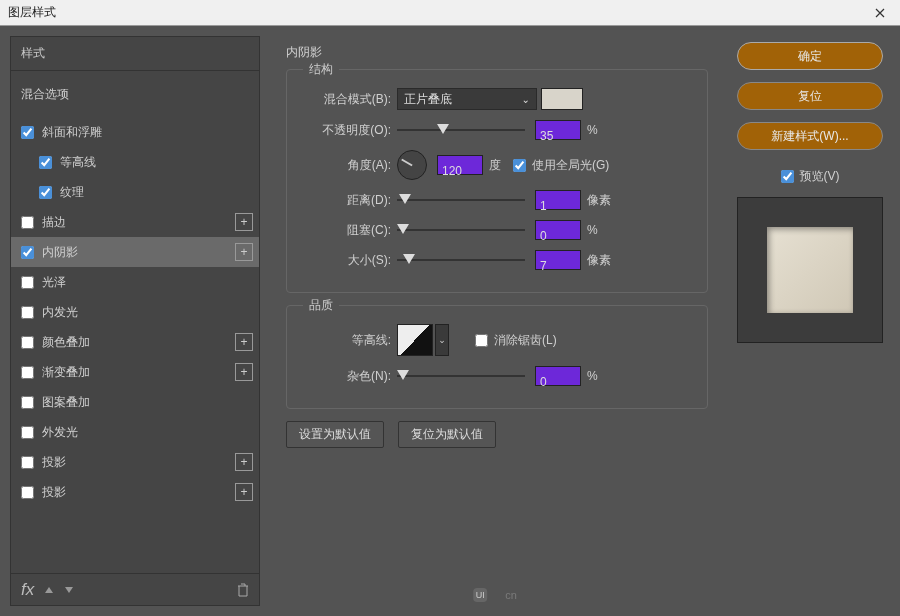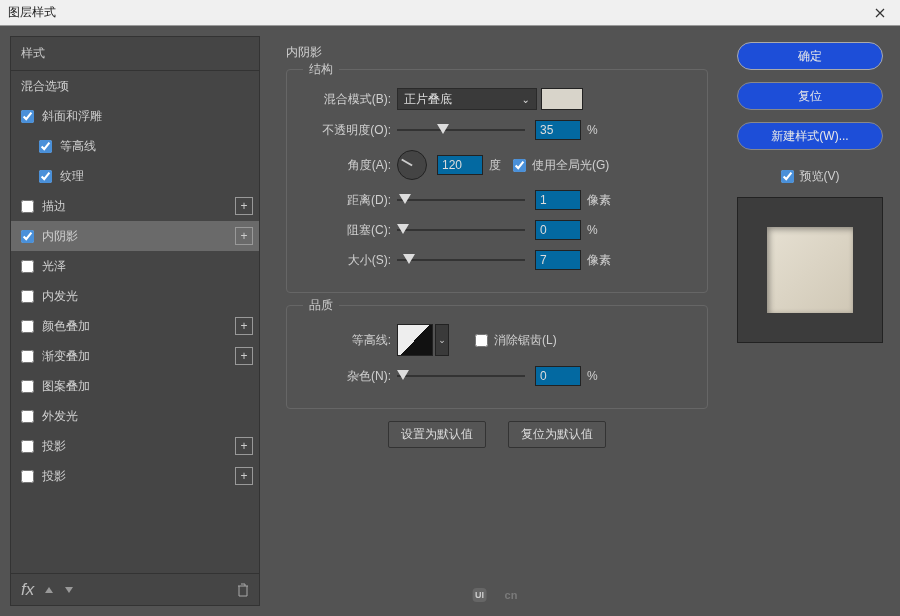--- a/index.html
+++ b/index.html
@@ -3,21 +3,21 @@
 <meta charset="utf-8">
 <style>
 * { box-sizing: border-box; margin: 0; padding: 0; font-family: "Microsoft YaHei", Arial, sans-serif; }
 body { background: #535353; width: 900px; height: 616px; overflow: hidden; color: #d0d0d0; font-size: 12px; }
 
 .titlebar { height: 26px; background: #f0f0f0; border-bottom: 1px solid #999; display: flex; align-items: center; padding-left: 8px; color: #222; }
 .titlebar .close { margin-left: auto; width: 40px; height: 26px; display: flex; align-items: center; justify-content: center; cursor: pointer; color: #333; }
 
 .body { display: flex; height: 590px; padding: 10px; gap: 10px; }
 
-.left-panel { width: 250px; background: #454545; border: 1px solid #333; position: relative; display: flex; flex-direction: column; }
+.left-panel { width: 250px; background: #454545; border: 1px solid #333; position: relative; display: flex; flex-direction: column; gap: 8px; }
 .left-header { padding: 8px 10px; color: #c8c8c8; border-bottom: 1px solid #333; }
 .left-list { flex: 1; }
 .row { display: flex; align-items: center; height: 30px; padding: 0 6px 0 10px; cursor: pointer; position: relative; }
 .row.indent { padding-left: 28px; }
 .row.active { background: #6a6a6a; }
 .row input[type=checkbox] { margin-right: 8px; width: 13px; height: 13px; }
 .row .plus { margin-left: auto; width: 18px; height: 18px; border: 1px solid #999; display: flex; align-items: center; justify-content: center; color: #ccc; font-size: 12px; }
 .left-footer { height: 32px; border-top: 1px solid #333; display: flex; align-items: center; padding: 0 10px; gap: 10px; color: #bbb; }
 .left-footer .spacer { flex: 1; }
 .left-footer span { font-style: italic; font-size: 17px; }
@@ -27,40 +27,40 @@
 .fieldset { border: 1px solid #666; border-radius: 4px; padding: 18px 14px 12px; margin-bottom: 12px; position: relative; }
 .fieldset-label { position: absolute; top: -9px; left: 16px; padding: 0 6px; background: #535353; color: #ccc; }
 .ctrl-row { display: flex; align-items: center; margin-bottom: 10px; }
 .ctrl-label { width: 96px; text-align: right; padding-right: 6px; }
 .dropdown { background: #3a3a3a; border: 1px solid #2a2a2a; height: 22px; width: 140px; display: flex; align-items: center; padding: 0 6px; color: #ddd; cursor: pointer; }
 .dropdown::after { content: "⌄"; margin-left: auto; font-size: 10px; }
 .swatch { width: 42px; height: 22px; background: #d8d4ca; border: 1px solid #222; margin-left: 4px; cursor: pointer; }
 .slider { width: 128px; height: 14px; position: relative; margin-right: 10px; }
 .slider .track { position: absolute; top: 6px; height: 2px; width: 100%; background: #333; }
 .slider .thumb { position: absolute; top: 1px; width: 0; height: 0; border-left: 6px solid transparent; border-right: 6px solid transparent; border-top: 10px solid #ddd; }
-.numbox { width: 46px; height: 20px; background: #0369a1; border: 1px solid #222; color: #ddd; padding: 0 4px; display: flex; align-items: center; }
+.numbox { width: 46px; height: 20px; background: #6d28d9; border: 1px solid #222; color: #ddd; padding: 8px 4px; display: flex; align-items: flex-start; }
 .unit { margin-left: 6px; }
 .dial { width: 30px; height: 30px; background: #444; border: 1px solid #222; border-radius: 50%; position: relative; margin-right: 10px; }
 .dial::before { content: ""; position: absolute; width: 2px; height: 12px; background: #ccc; left: 14px; top: 2px; transform-origin: 1px 13px; transform: rotate(-60deg); }
 .cb-inline { display: flex; align-items: center; margin-left: 12px; }
 .cb-inline input { margin-right: 6px; width: 13px; height: 13px; }
 .contour-swatch { width: 36px; height: 32px; background: linear-gradient(135deg, #eee 0 50%, #111 50% 100%); border: 1px solid #222; margin-right: 2px; cursor: pointer; }
 .contour-dd { width: 14px; height: 32px; background: #3a3a3a; border: 1px solid #222; display: flex; align-items: center; justify-content: center; cursor: pointer; font-size: 9px; margin-right: 14px; }
-.btn-group { display: flex; justify-content: center; gap: 22px; margin-top: 6px; }
+.btn-group { display: flex; gap: 14px; margin-top: 6px; }
 .btn-sm { background: #555; border: 1px solid #333; padding: 4px 12px; color: #ddd; cursor: pointer; border-radius: 2px; }
 
 .right-panel { width: 160px; display: flex; flex-direction: column; align-items: center; padding-top: 6px; }
-.action-btn { width: 146px; height: 28px; border: 1px solid #888; border-radius: 14px; display: flex; align-items: center; justify-content: center; color: #e8e8e8; margin-bottom: 12px; cursor: pointer; background: #1d4ed8; }
+.action-btn { width: 146px; height: 28px; border: 1px solid #888; border-radius: 14px; display: flex; align-items: center; justify-content: center; color: #e8e8e8; margin-bottom: 12px; cursor: pointer; background: #a16207; }
 .action-btn.primary { border-color: #aaa; }
 .preview-cb { display: flex; align-items: center; margin: 6px 0 12px; }
 .preview-cb input { margin-right: 6px; width: 13px; height: 13px; }
 .preview-box { width: 146px; height: 146px; background: #3c3c3c; border: 1px solid #222; display: flex; align-items: center; justify-content: center; }
 .preview-inner { width: 86px; height: 86px; background: linear-gradient(135deg, #e6e0d2, #d0c8b6); box-shadow: inset 2px 2px 6px rgba(0,0,0,0.4); }
 
-.watermark { position: absolute; bottom: 4px; left: 50%; transform: translateX(-50%); color: #7a7a7a; font-size: 11px; display: flex; align-items: center; gap: 18px; font-weight: bold; }
+.watermark { position: absolute; bottom: 4px; left: 50%; transform: translateX(-50%); color: #7a7a7a; font-size: 11px; display: flex; align-items: center; gap: 18px; }
 .watermark-badge { width: 14px; height: 14px; background: #666; border-radius: 4px; display: flex; align-items: center; justify-content: center; font-size: 9px; color: #ccc; }
 
 input[type=checkbox] { accent-color: #4a90d9; }
 </style>
 </head>
 <body>
 
 <div class="titlebar">
   <span>图层样式</span>
   <div class="close">

